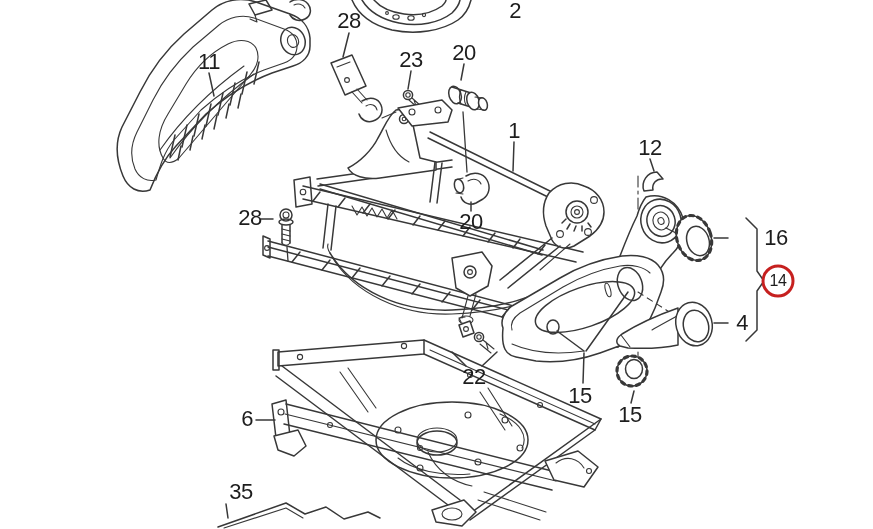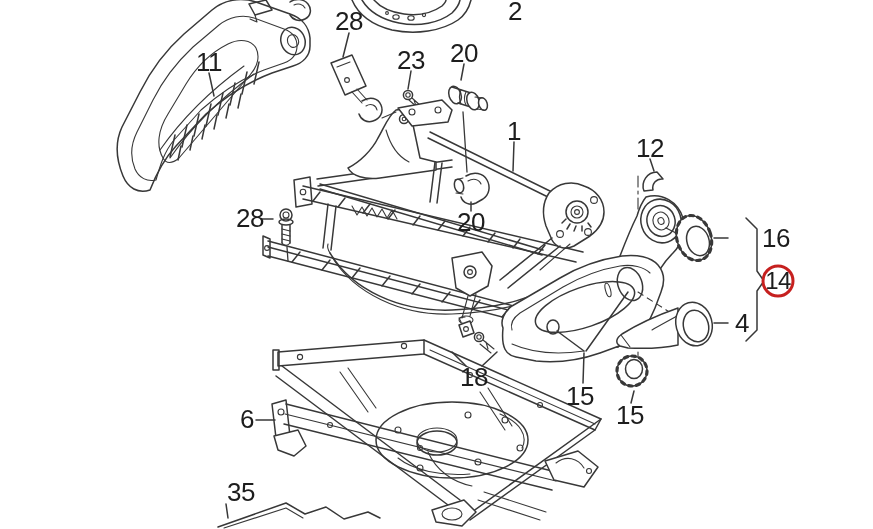--- a/index.html
+++ b/index.html
@@ -16,24 +16,24 @@
     fill:none; stroke:var(--line); stroke-width:1.5;
     stroke-linecap:round; stroke-linejoin:round;
   }
   #art .w{fill:#ffffff;}
   #art .fine{stroke-width:1.1;}
   #art .leader{stroke-width:1.3;}
   #art .knurl{stroke-width:3.2;}
   #art .hl{stroke:var(--highlight); stroke-width:3; fill:#ffffff;}
   .lbl{
     position:absolute; transform:translate(-50%,-50%);
-    font-size:26px; line-height:1; color:var(--label); white-space:nowrap;
+    font-size:22px; line-height:1; color:var(--label); white-space:nowrap;
     letter-spacing:-0.5px;
   }
-  .lbl.sm{font-size:24px;}
+  .lbl.sm{font-size:16px;}
 </style>
 </head>
 <body>
 
 <div id="stage">
   <svg id="art" width="873" height="529" viewBox="0 0 873 529">
 
     <g>
       <path d="M352,0 C358,14 372,25 392,30 C416,35 442,31 458,20 C465,15 469,8 471,0"></path>
       <path d="M362,0 C368,10 380,19 399,23 C419,27 439,23 452,13 C456,9 459,5 460,0"></path>
@@ -327,18 +327,18 @@
   <div class="lbl" style="left:349px; top:21px">28</div>
   <div class="lbl" style="left:411px; top:60px">23</div>
   <div class="lbl" style="left:464px; top:53px">20</div>
   <div class="lbl" style="left:514px; top:131px">1</div>
   <div class="lbl" style="left:650px; top:148px">12</div>
   <div class="lbl" style="left:250px; top:218px">28</div>
   <div class="lbl" style="left:471px; top:222px">20</div>
   <div class="lbl" style="left:776px; top:238px">16</div>
   <div class="lbl sm" style="left:778px; top:281px">14</div>
   <div class="lbl" style="left:742px; top:323px">4</div>
-  <div class="lbl" style="left:474px; top:377px">18</div>
+  <div class="lbl" style="left:474px; top:377px">22</div>
   <div class="lbl" style="left:580px; top:396px">15</div>
   <div class="lbl" style="left:630px; top:415px">15</div>
   <div class="lbl" style="left:247px; top:419px">6</div>
   <div class="lbl" style="left:241px; top:492px">35</div>
 </div>
 
 </body></html>

